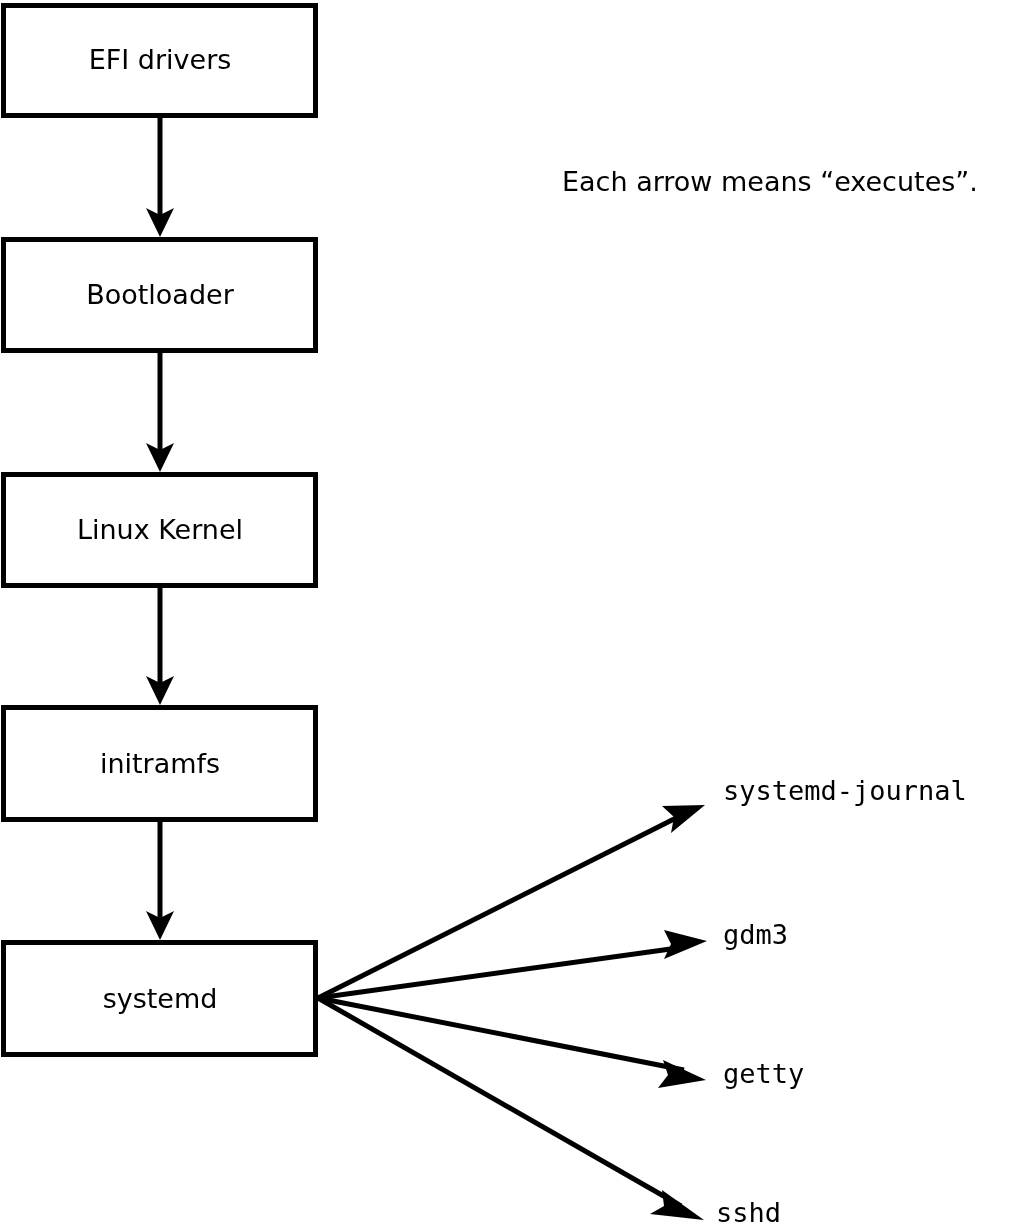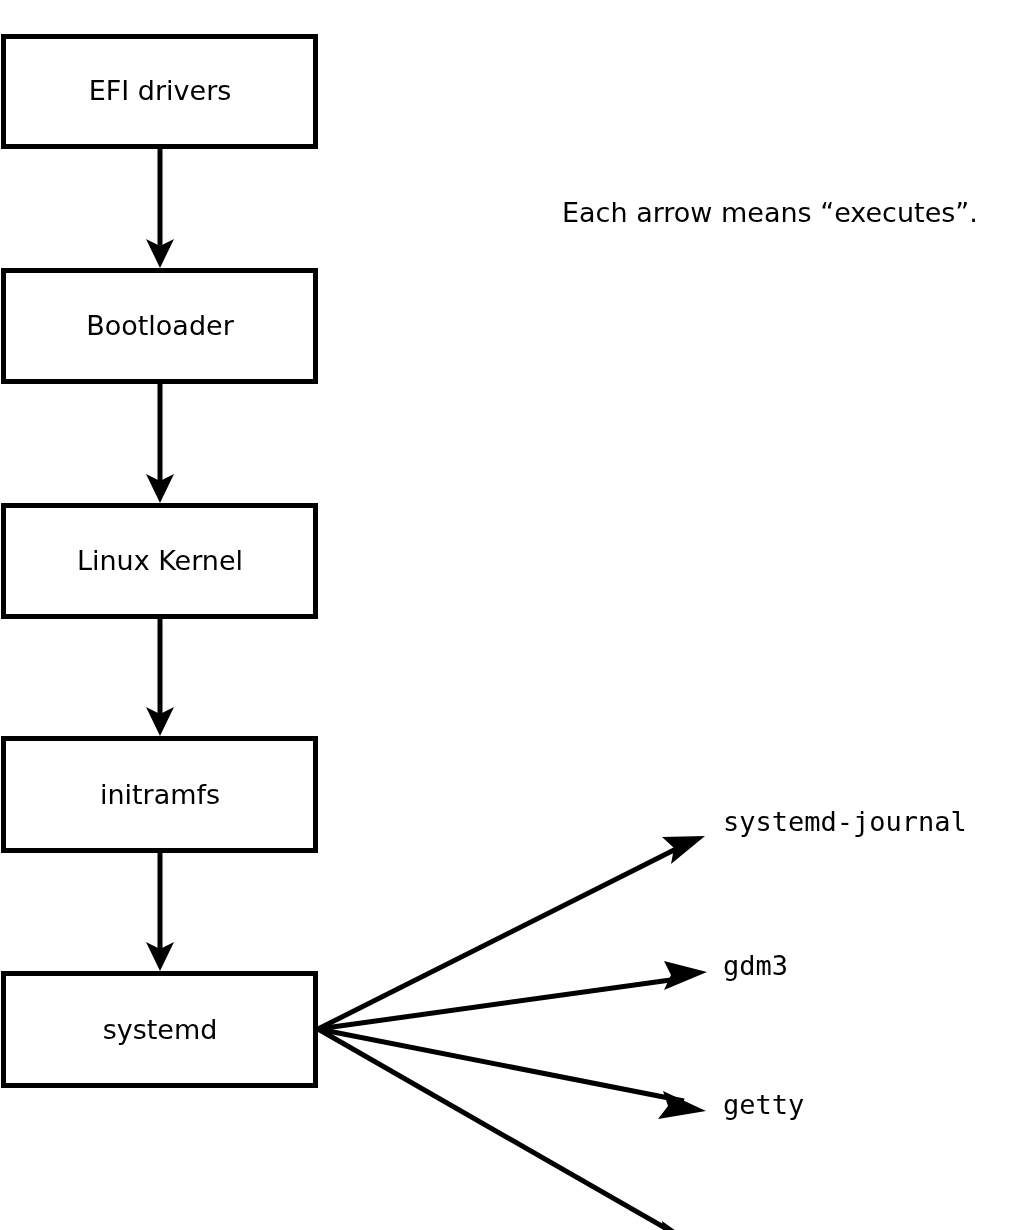--- a/index.html
+++ b/index.html
@@ -11,21 +11,20 @@
     width: 1023px;
     height: 1230px;
     overflow: hidden;
     font-family: "DejaVu Sans", sans-serif;
   }
   #diagram-root {
     position: relative;
     width: 1023px;
     height: 1159px;
     background: #ffffff;
-    margin-top: 31px;
   }
   svg#boot-chain-svg {
     position: absolute;
     top: 0;
     left: 0;
     width: 1023px;
     height: 1230px;
     display: block;
   }
   .node-box {

